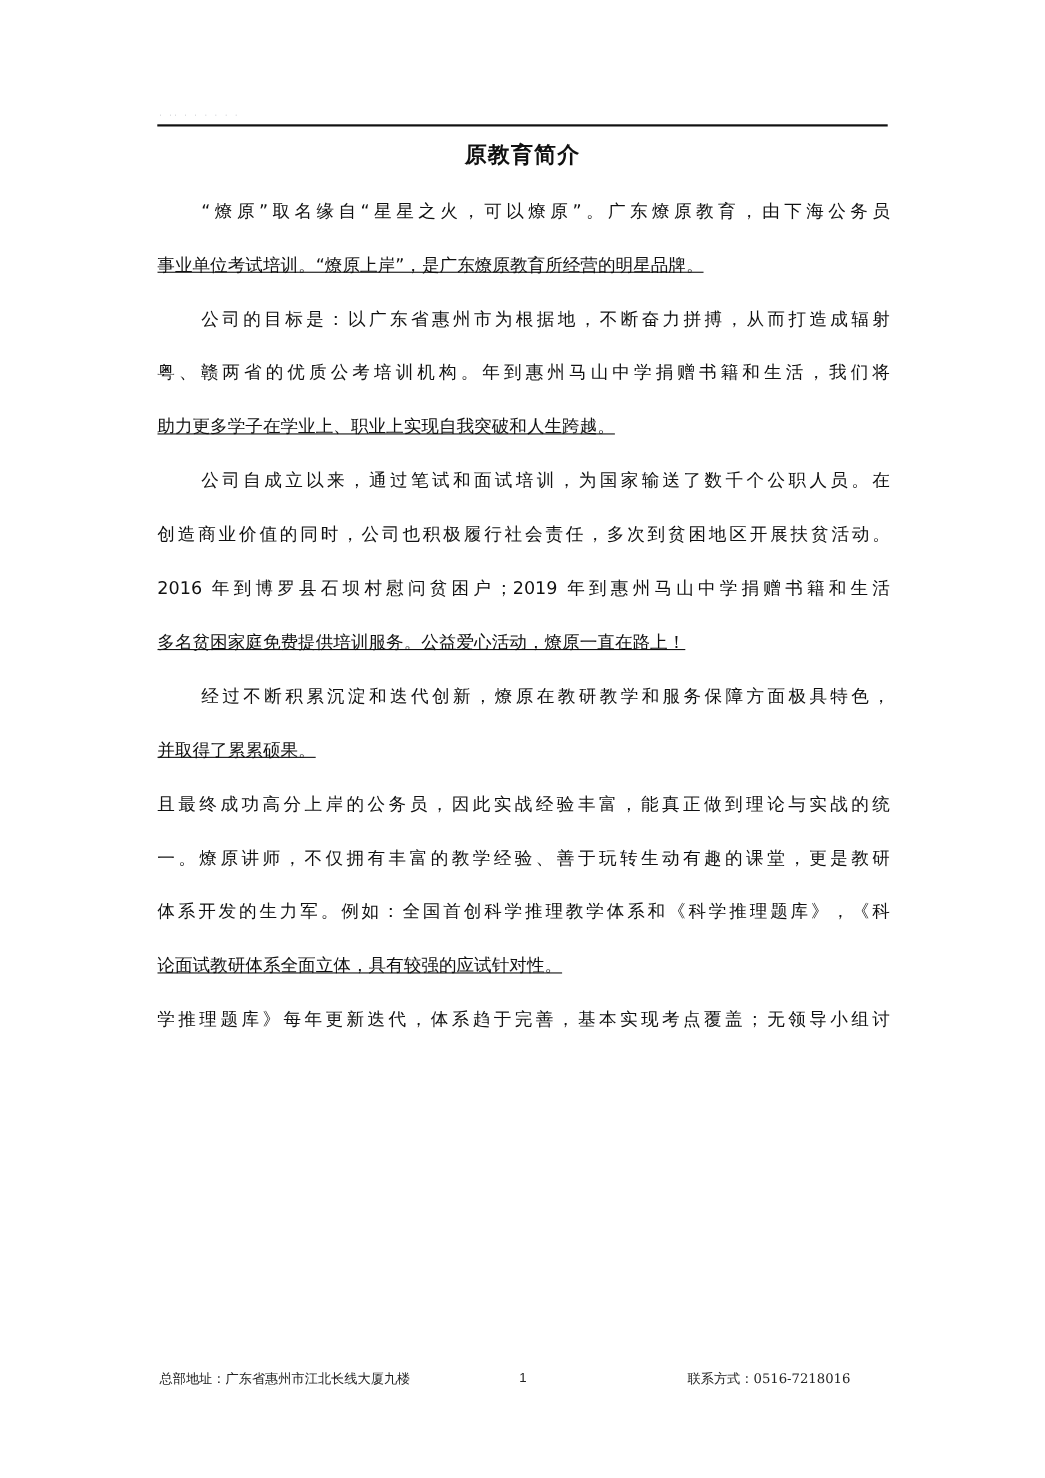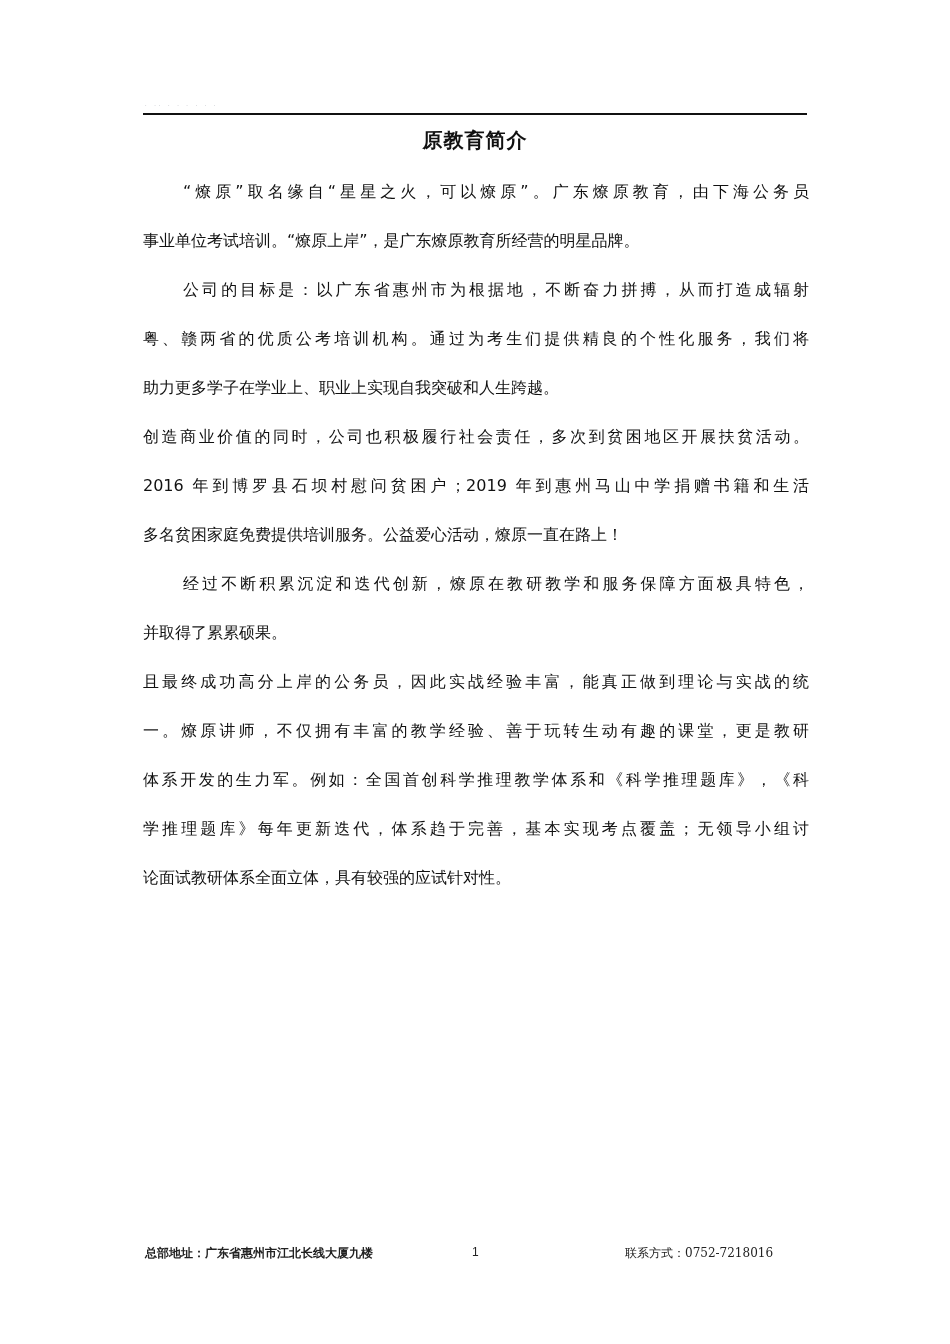--- a/index.html
+++ b/index.html
@@ -7,61 +7,62 @@
            font-family: "DejaVu Sans", "Liberation Sans", sans-serif; color: #111; }
     .page { position: absolute; left: 0; top: 0; width: 789px; height: 1344px; background: #fff; }
     .header { position: absolute; left: 143px; top: 98px; width: 664px; height: 16px; }
     .header-dots { position: absolute; left: 2px; top: 4px; font-size: 5px; color: #8a8f99; letter-spacing: 3px; }
     .header-rule { position: absolute; left: 143px; top: 113px; width: 664px; height: 1.5px; background: #111; }
     .title { position: absolute; left: 0; top: 127px; width: 950px; text-align: center;
              font-size: 20px; font-weight: bold; letter-spacing: 1px; color: #111; }
     .body-text { position: absolute; left: 143px; top: 178px; width: 666px; }
     .line { height: 49px; line-height: 28px; font-size: 16px; white-space: nowrap;
             text-align: justify; text-align-last: justify; overflow: hidden; }
-    .line.last { text-align-last: left; }
+    .line.last { text-align-last: left; text-decoration: underline; }
     .line.indent { padding-left: 40px; }
     .footer { position: absolute; left: 143px; top: 1245px; width: 664px; height: 20px;
               font-size: 12px; color: #222; font-family: "DejaVu Serif", "Liberation Serif", serif; }
-    .footer-left { position: absolute; left: 2px; top: 0; font-weight: bold; }
+    .footer-left { position: absolute; left: 2px; top: 0; }
     .footer-center { position: absolute; left: 329px; top: 0; font-family: "Liberation Sans", sans-serif; }
     .footer-right { position: absolute; left: 482px; top: 0; }
   </style>
 </head>
 <body>
 
 <div class="page">
   <div class="header">
     <span class="header-dots">· ·· ·   ·  ·   · · ·</span>
   </div>
   <div class="header-rule"></div>
 
   <div class="title">原教育简介</div>
 
   <div class="body-text">
 
     <div class="line indent">“燎原”取名缘自“星星之火，可以燎原”。广东燎原教育，由下海公务员</div>
     <div class="line last">事业单位考试培训。“燎原上岸”，是广东燎原教育所经营的明星品牌。</div>
 
     <div class="line indent">公司的目标是：以广东省惠州市为根据地，不断奋力拼搏，从而打造成辐射</div>
-    <div class="line">粤、赣两省的优质公考培训机构。通过为考生们提供精良的个性化服务，我们将</div>
+    <div class="line">粤、赣两省的优质公考培训机构。年到惠州马山中学捐赠书籍和生活，我们将</div>
     <div class="line last">助力更多学子在学业上、职业上实现自我突破和人生跨越。</div>
 
+    <div class="line indent">公司自成立以来，通过笔试和面试培训，为国家输送了数千个公职人员。在</div>
     <div class="line">创造商业价值的同时，公司也积极履行社会责任，多次到贫困地区开展扶贫活动。</div>
     <div class="line">2016 年到博罗县石坝村慰问贫困户；2019 年到惠州马山中学捐赠书籍和生活</div>
     <div class="line last">多名贫困家庭免费提供培训服务。公益爱心活动，燎原一直在路上！</div>
 
     <div class="line indent">经过不断积累沉淀和迭代创新，燎原在教研教学和服务保障方面极具特色，</div>
     <div class="line last">并取得了累累硕果。</div>
 
     <div class="line">且最终成功高分上岸的公务员，因此实战经验丰富，能真正做到理论与实战的统</div>
     <div class="line">一。燎原讲师，不仅拥有丰富的教学经验、善于玩转生动有趣的课堂，更是教研</div>
     <div class="line">体系开发的生力军。例如：全国首创科学推理教学体系和《科学推理题库》，《科</div>
+    <div class="line last">论面试教研体系全面立体，具有较强的应试针对性。</div>
     <div class="line">学推理题库》每年更新迭代，体系趋于完善，基本实现考点覆盖；无领导小组讨</div>
-    <div class="line last">论面试教研体系全面立体，具有较强的应试针对性。</div>
 
   </div>
 
   <div class="footer">
     <span class="footer-left">总部地址：广东省惠州市江北长线大厦九楼</span>
     <span class="footer-center">1</span>
-    <span class="footer-right">联系方式：0752-7218016</span>
+    <span class="footer-right">联系方式：0516-7218016</span>
   </div>
 </div>
 
 </body></html>

